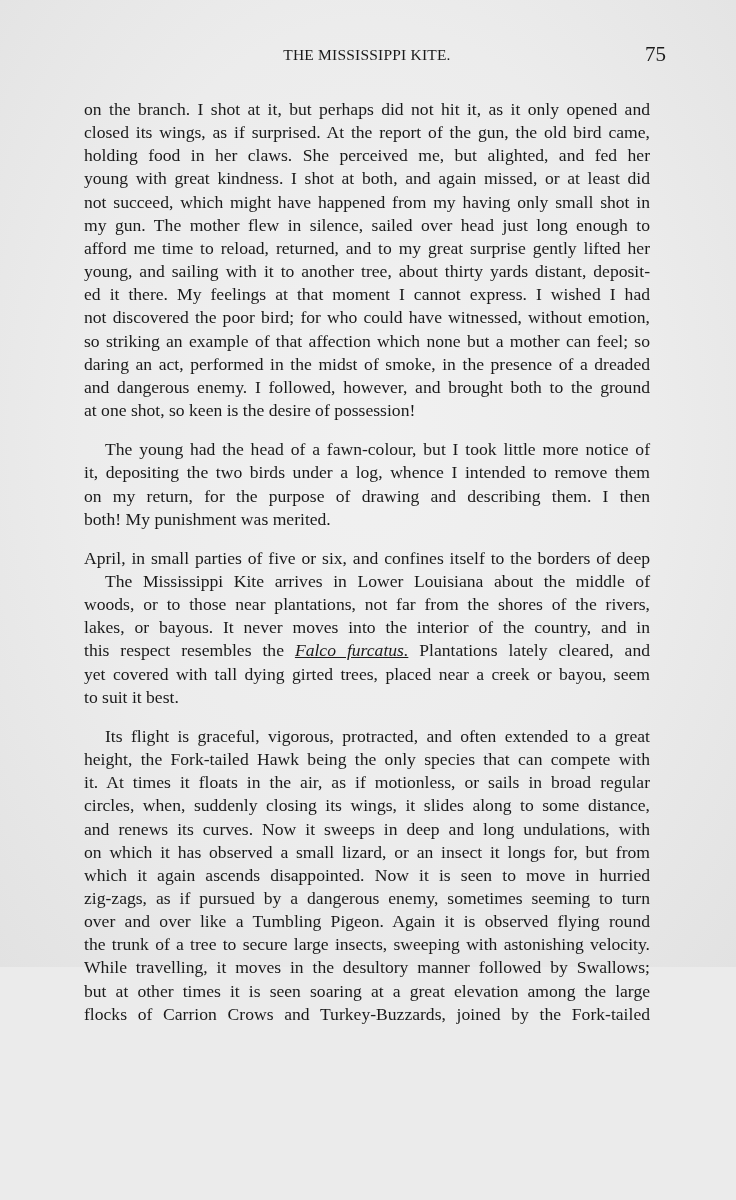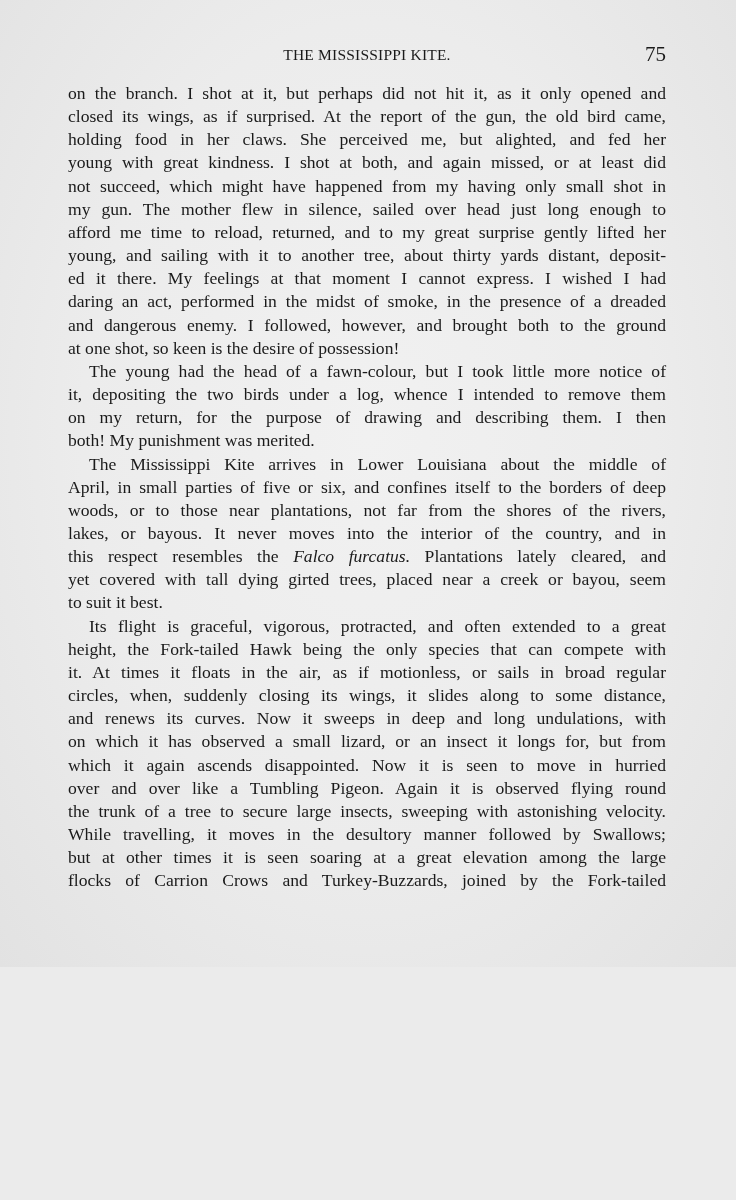--- a/index.html
+++ b/index.html
@@ -22,71 +22,74 @@
       font-size: 15.5px; letter-spacing: 0.2px;
     }
     .page-number {
       position: absolute; right: 0; top: 2px; font-size: 21px;
     }
     .body-text {
       position: absolute; top: 82px; left: 68px; width: 598px;
       font-size: 17.6px; line-height: 23.15px;
       text-align: justify;
     }
-    .body-text p { margin: 0; text-indent: 0; }
+    .body-text p { margin: 16px; text-indent: 0; }
     .line { display: block; text-align: justify; text-align-last: justify; white-space: nowrap; }
     .line.last { text-align-last: left; }
-    em { font-style: italic; }
+    em { font-style: italic; text-decoration: underline; }
   </style>
 </head>
 <body>
 
 <div class="page">
   <div class="header">
     <div class="running-head">THE MISSISSIPPI KITE.</div>
     <div class="page-number">75</div>
   </div>
   <div class="body-text" id="body-text">
       <p>
         <span class="line">on the branch. I shot at it, but perhaps did not hit it, as it only opened and</span>
         <span class="line">closed its wings, as if surprised. At the report of the gun, the old bird came,</span>
         <span class="line">holding food in her claws. She perceived me, but alighted, and fed her</span>
         <span class="line">young with great kindness. I shot at both, and again missed, or at least did</span>
         <span class="line">not succeed, which might have happened from my having only small shot in</span>
         <span class="line">my gun. The mother flew in silence, sailed over head just long enough to</span>
         <span class="line">afford me time to reload, returned, and to my great surprise gently lifted her</span>
         <span class="line">young, and sailing with it to another tree, about thirty yards distant, deposit-</span>
         <span class="line">ed it there. My feelings at that moment I cannot express. I wished I had</span>
+        <span class="line">not discovered the poor bird; for who could have witnessed, without emotion,</span>
+        <span class="line">so striking an example of that affection which none but a mother can feel; so</span>
         <span class="line">daring an act, performed in the midst of smoke, in the presence of a dreaded</span>
         <span class="line">and dangerous enemy. I followed, however, and brought both to the ground</span>
         <span class="line last">at one shot, so keen is the desire of possession!</span>
       </p>
       <p>
         <span class="line" style="padding-left: 21px;">The young had the head of a fawn-colour, but I took little more notice of</span>
         <span class="line">it, depositing the two birds under a log, whence I intended to remove them</span>
         <span class="line">on my return, for the purpose of drawing and describing them. I then</span>
         <span class="line last">both! My punishment was merited.</span>
       </p>
       <p>
+        <span class="line">April, in small parties of five or six, and confines itself to the borders of deep</span>
         <span class="line" style="padding-left: 21px;">The Mississippi Kite arrives in Lower Louisiana about the middle of</span>
-        <span class="line">April, in small parties of five or six, and confines itself to the borders of deep</span>
         <span class="line">woods, or to those near plantations, not far from the shores of the rivers,</span>
         <span class="line">lakes, or bayous. It never moves into the interior of the country, and in</span>
         <span class="line">this respect resembles the <em>Falco furcatus.</em> Plantations lately cleared, and</span>
         <span class="line">yet covered with tall dying girted trees, placed near a creek or bayou, seem</span>
         <span class="line last">to suit it best.</span>
       </p>
       <p>
         <span class="line" style="padding-left: 21px;">Its flight is graceful, vigorous, protracted, and often extended to a great</span>
         <span class="line">height, the Fork-tailed Hawk being the only species that can compete with</span>
         <span class="line">it. At times it floats in the air, as if motionless, or sails in broad regular</span>
         <span class="line">circles, when, suddenly closing its wings, it slides along to some distance,</span>
         <span class="line">and renews its curves. Now it sweeps in deep and long undulations, with</span>
         <span class="line">on which it has observed a small lizard, or an insect it longs for, but from</span>
         <span class="line">which it again ascends disappointed. Now it is seen to move in hurried</span>
+        <span class="line">zig-zags, as if pursued by a dangerous enemy, sometimes seeming to turn</span>
         <span class="line">over and over like a Tumbling Pigeon. Again it is observed flying round</span>
         <span class="line">the trunk of a tree to secure large insects, sweeping with astonishing velocity.</span>
         <span class="line">While travelling, it moves in the desultory manner followed by Swallows;</span>
         <span class="line">but at other times it is seen soaring at a great elevation among the large</span>
         <span class="line">flocks of Carrion Crows and Turkey-Buzzards, joined by the Fork-tailed</span>
       </p>
     </div>
 </div>
 
 </body></html>

